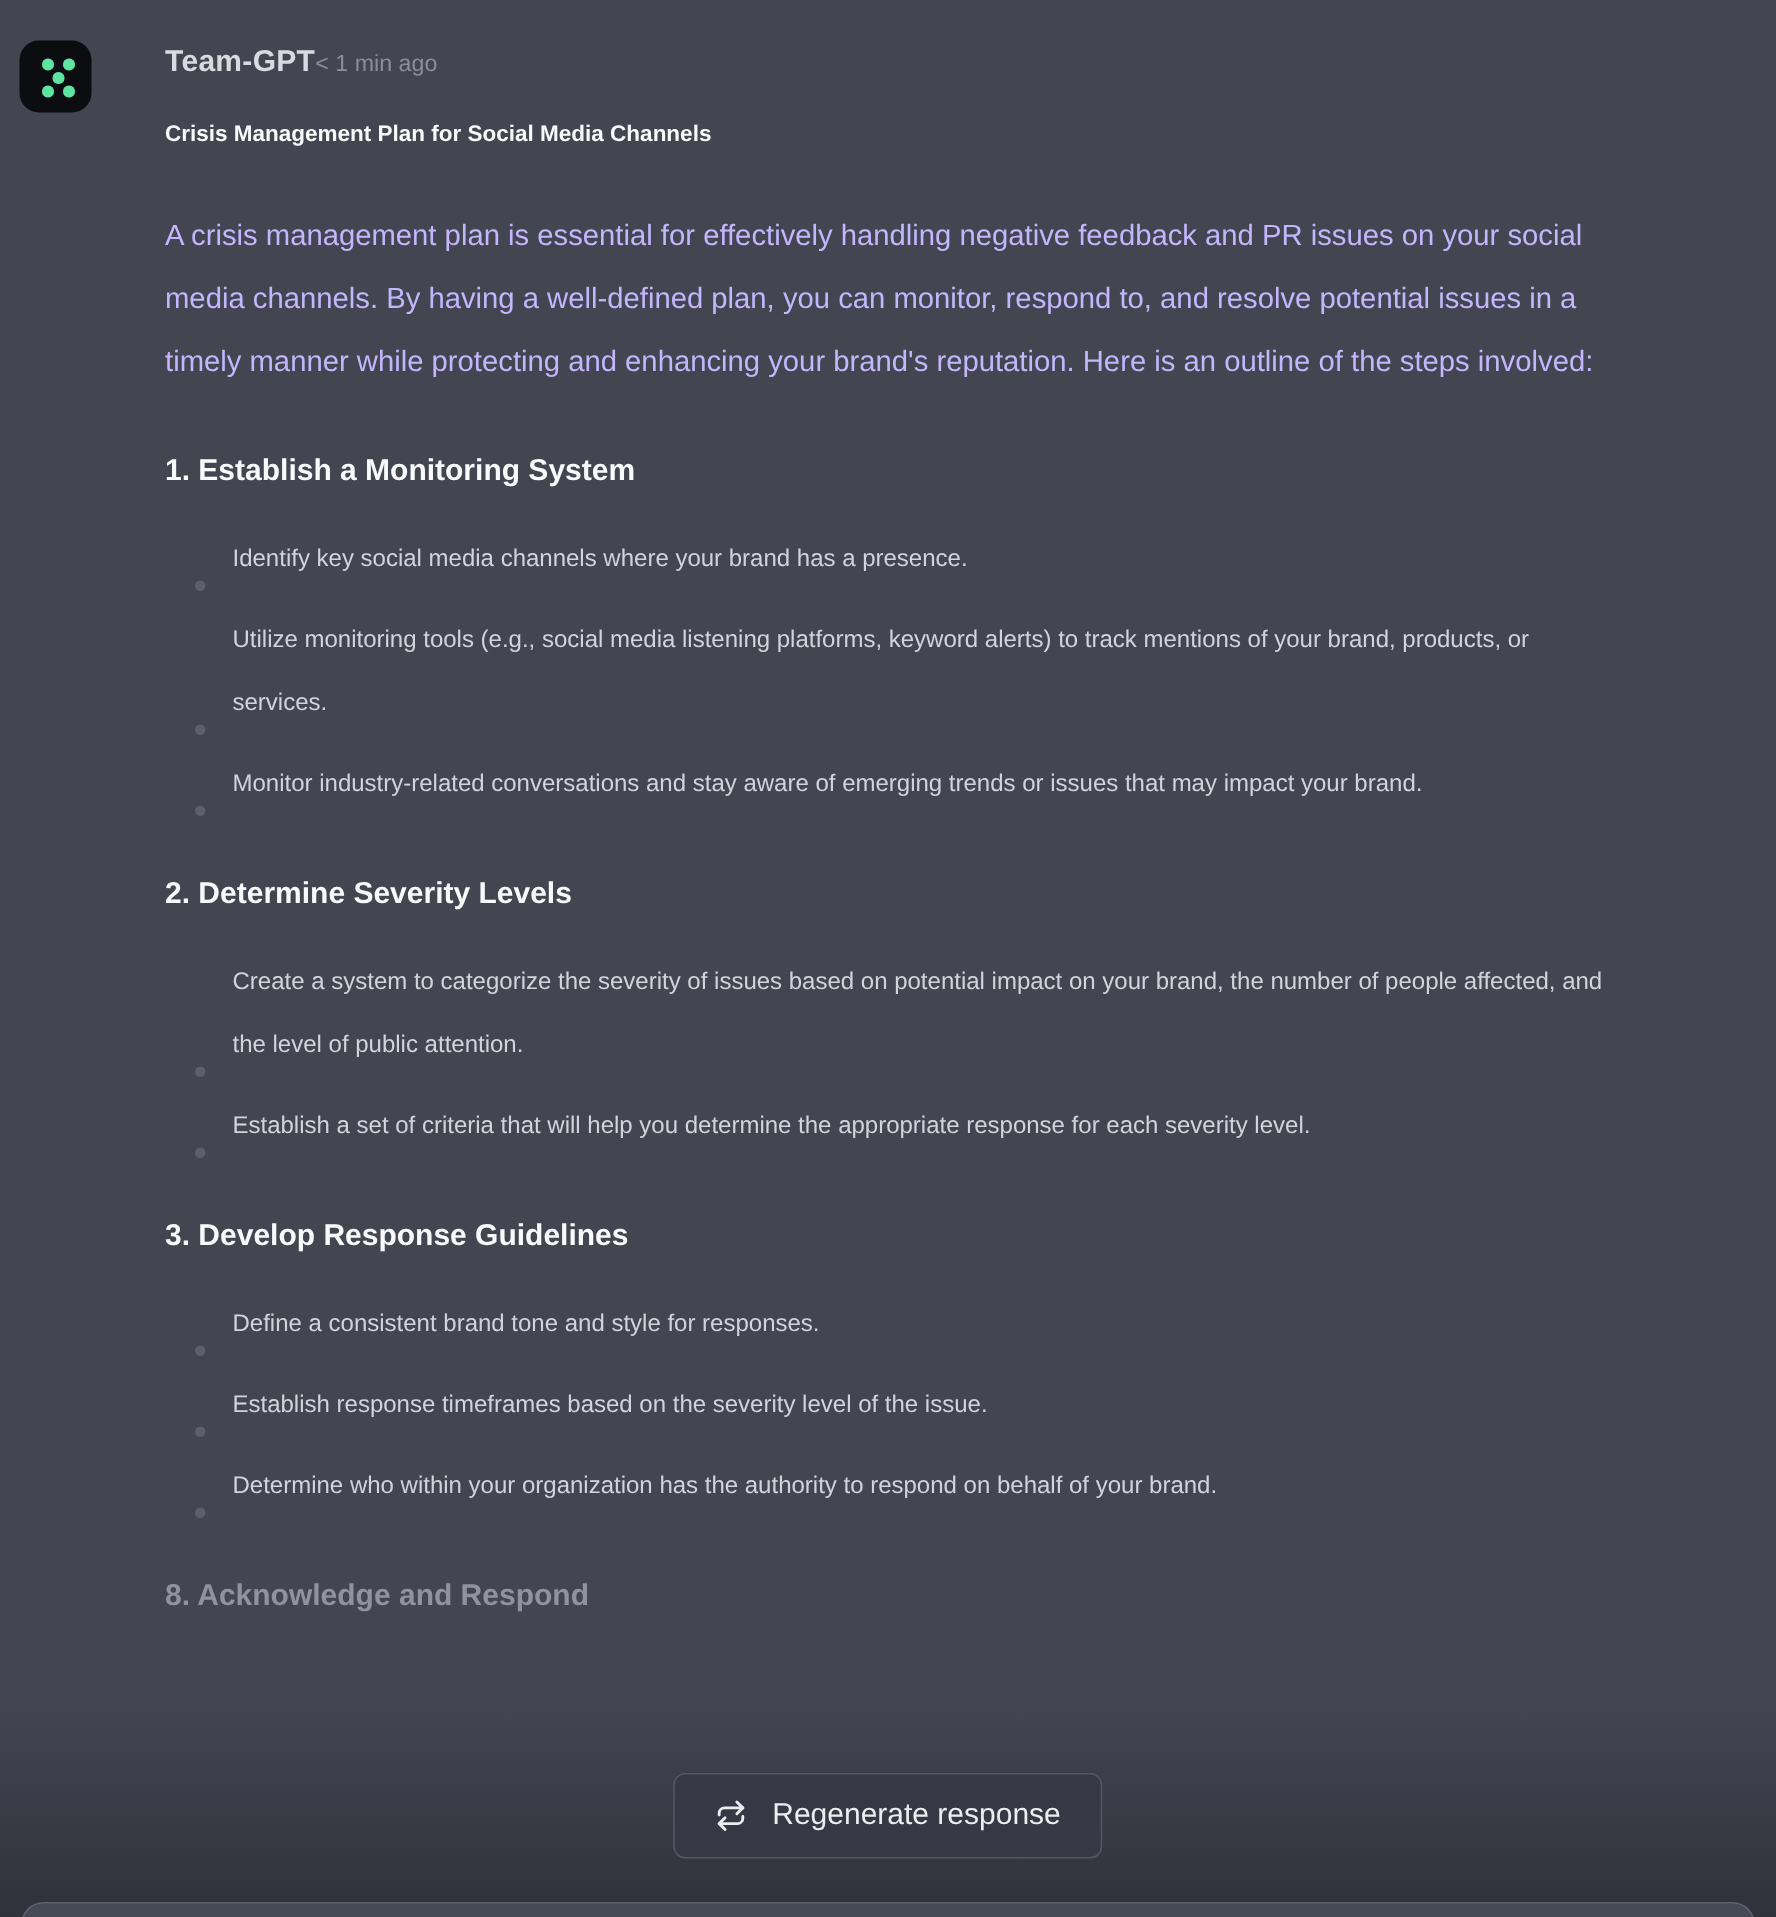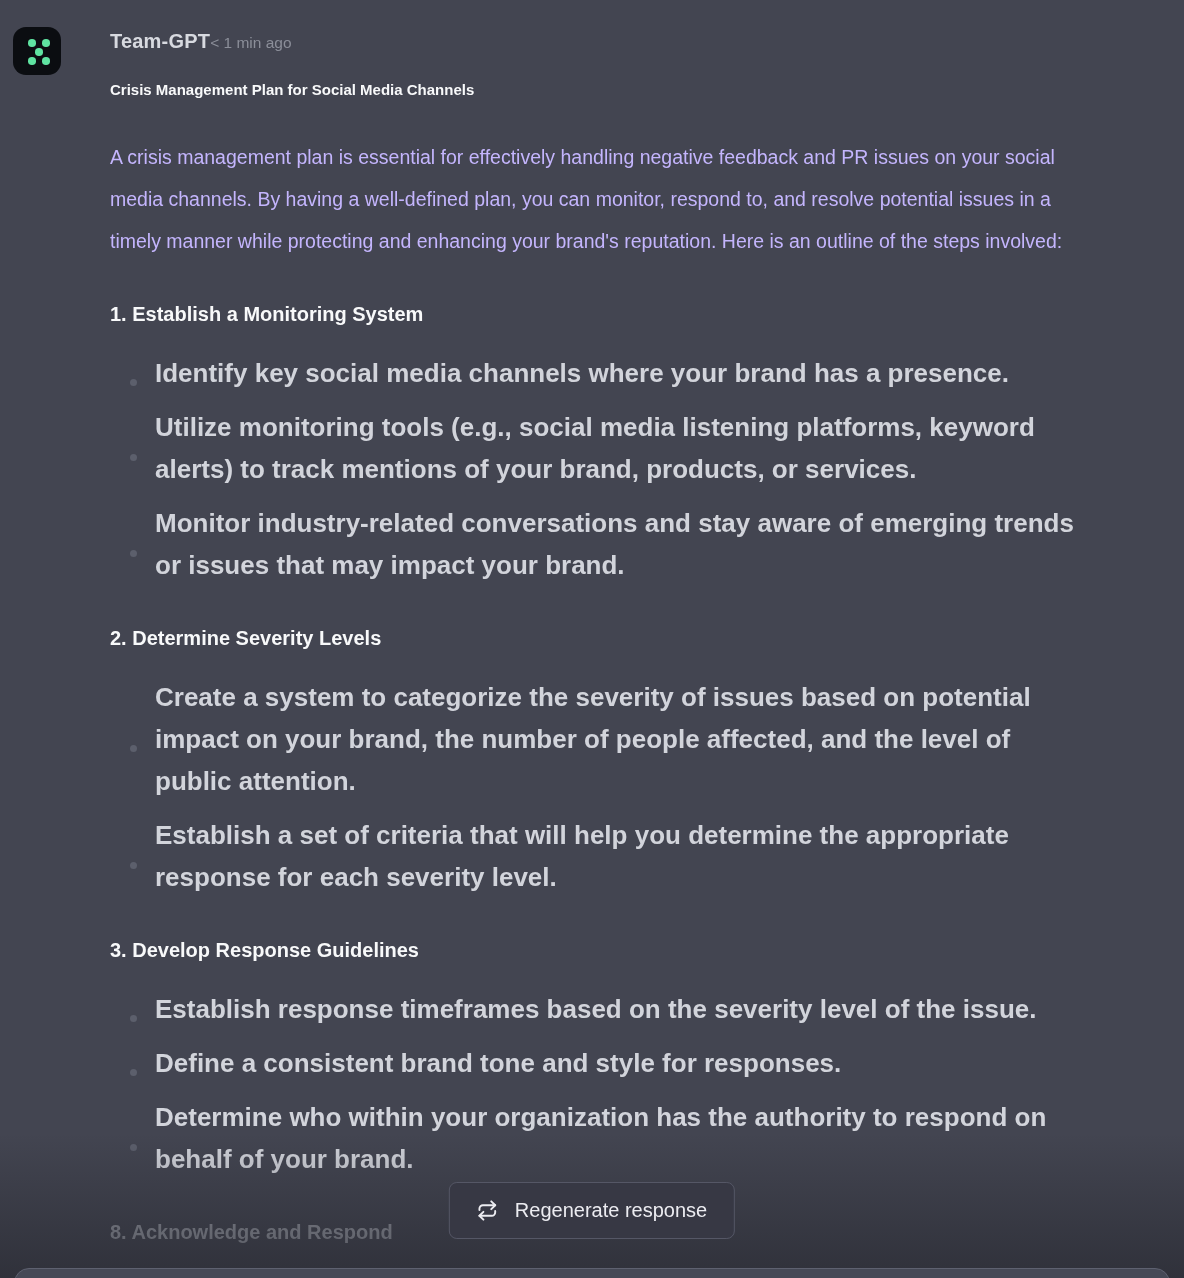--- a/index.html
+++ b/index.html
@@ -81,26 +81,25 @@
     color: #f8f9fa;
   }
   .section-heading.cut { color: #90939d; }
   .bullet-list {
     list-style: none;
     margin: 0;
     padding: 0;
   }
   .bullet-list li {
     display: flex;
-    align-items: center;
+    align-items: flex-end;
     margin-bottom: 12px;
-    font-size: 26px;
+    font-size: 16px;
     line-height: 42px;
     color: #d2d4db;
-    font-weight: bold;
   }
   .bullet-dot {
     flex: none;
     width: 7px;
     height: 7px;
     margin: 18px 0 0 20px;
     border-radius: 50%;
     background: #5c5f6c;
   }
   .bullet-text { margin-left: 18px; }
@@ -198,25 +197,25 @@
         <li>
           <span class="bullet-dot"></span>
           <span class="bullet-text">Establish a set of criteria that will help you determine the appropriate response for each severity level.</span>
         </li>
       </ul>
 
       <h3 class="section-heading">3. Develop Response Guidelines</h3>
       <ul class="bullet-list">
         <li>
           <span class="bullet-dot"></span>
+          <span class="bullet-text">Define a consistent brand tone and style for responses.</span>
+        </li>
+        <li>
+          <span class="bullet-dot"></span>
           <span class="bullet-text">Establish response timeframes based on the severity level of the issue.</span>
-        </li>
-        <li>
-          <span class="bullet-dot"></span>
-          <span class="bullet-text">Define a consistent brand tone and style for responses.</span>
         </li>
         <li>
           <span class="bullet-dot"></span>
           <span class="bullet-text">Determine who within your organization has the authority to respond on behalf of your brand.</span>
         </li>
       </ul>
 
       <h3 class="section-heading cut">8. Acknowledge and Respond</h3>
 
     </div>

